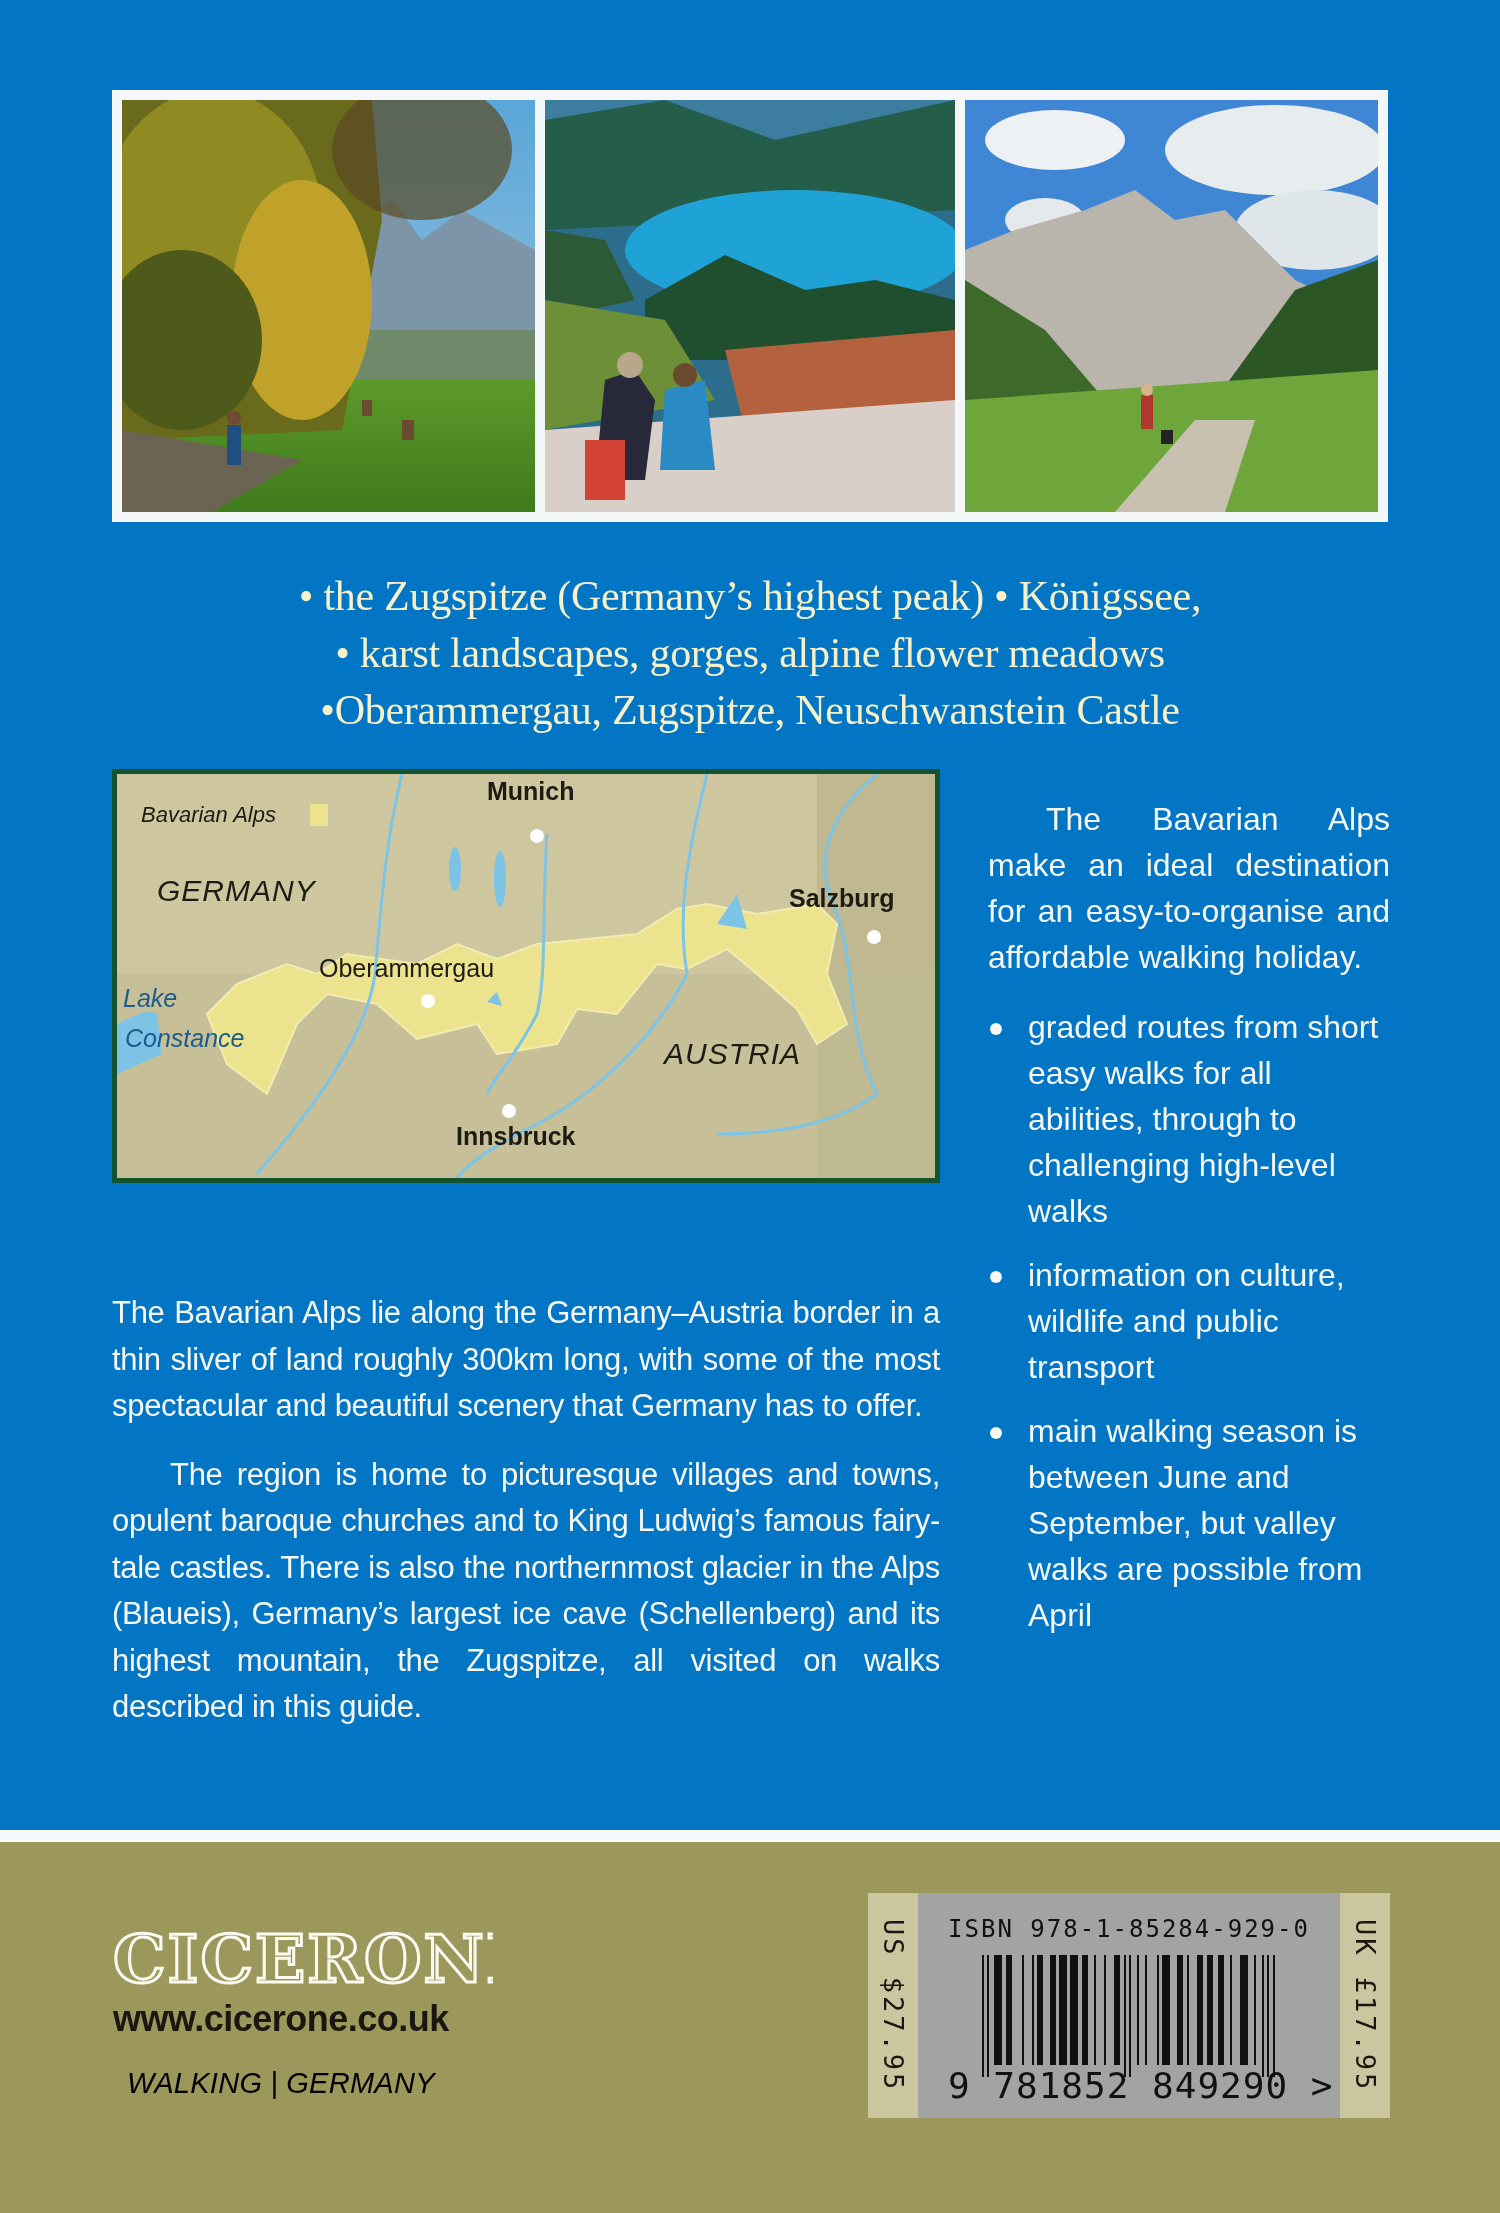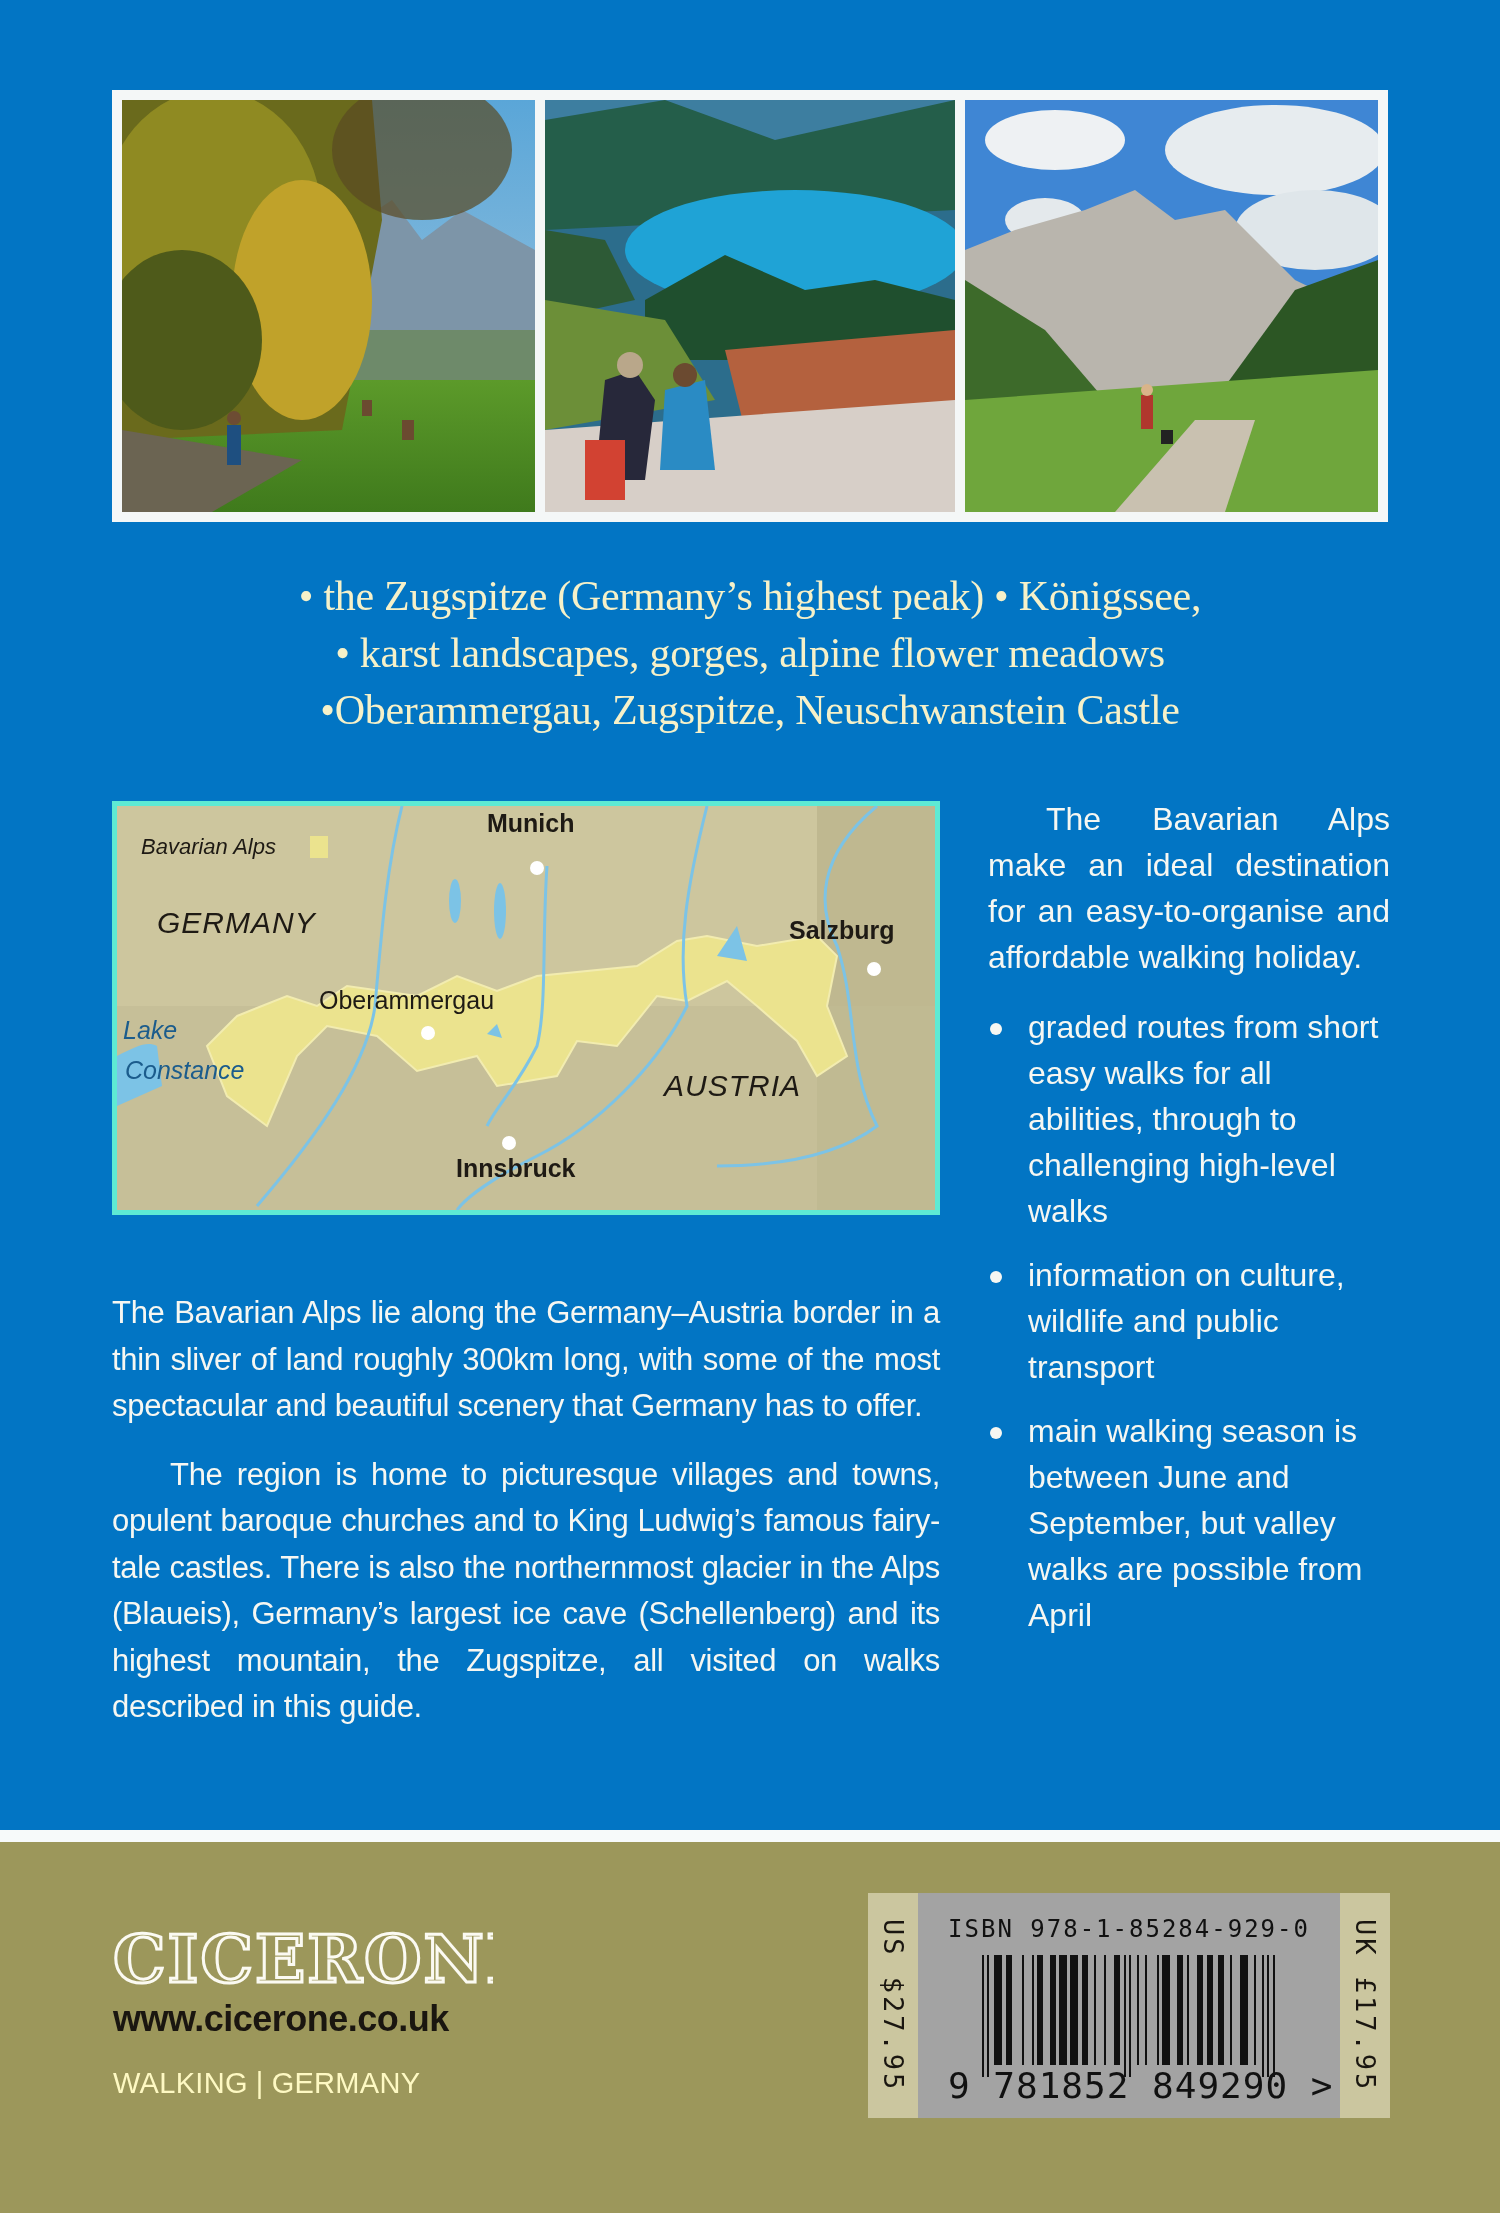--- a/index.html
+++ b/index.html
@@ -16,21 +16,21 @@
   .photo svg { width: 100%; height: 100%; display: block; }
   .photo-1 { left: 10px; width: 413px; }
   .photo-2 { left: 433px; width: 410px; }
   .photo-3 { left: 853px; width: 413px; }
 
   
   .highlights { position: absolute; left: 100px; top: 568px; width: 1300px; text-align: center; color: #f6f1c9; font-family: "Liberation Sans", sans-serif; font-size: 42px; line-height: 57px; letter-spacing: -0.3px; }
   .highlights div { white-space: nowrap; font-family: Liberation Serif, serif; }
 
   
-  .map-frame { position: absolute; left: 112px; top: 801px; width: 828px; height: 414px; background: #5eead4; }
+  .map-frame { position: absolute; left: 112px; top: 769px; width: 828px; height: 414px; background: #14532d; }
   .map-inner { position: absolute; left: 5px; top: 5px; width: 818px; height: 404px; background: #cdc69e; overflow: hidden; }
   .map-inner svg { position: absolute; left: 0; top: 0; width: 818px; height: 404px; }
   .map-label { position: absolute; color: #1e1a14; white-space: nowrap; }
   .map-legend-label { left: 24px; top: 28px; font-style: italic; font-size: 22px; }
   .map-legend-swatch { position: absolute; left: 193px; top: 30px; width: 18px; height: 22px; background: #ebe38e; }
   .map-city { font-weight: bold; font-size: 25px; }
   .map-country { font-style: italic; font-size: 30px; letter-spacing: 1px; }
   .map-town { font-size: 25px; }
   .map-lake { color: #1b5c8c; font-style: italic; font-size: 25px; }
 
@@ -42,21 +42,21 @@
   .bullets li::before { content: ""; position: absolute; left: 2px; top: 19px; width: 12px; height: 12px; border-radius: 50%; background: #f6f7f2; }
 
   
   .body-text { position: absolute; left: 112px; top: 1268px; width: 828px; color: #f6f7f2; font-size: 31px; line-height: 46.5px; letter-spacing: -0.3px; }
   .body-text p { text-align: justify; text-align-last: left; margin-top: 22px; }
   .body-text p.indent { text-indent: 58px; }
 
   
   .logo { position: absolute; left: 113px; top: 1922px; width: 380px; height: 70px; }
   .website { position: absolute; left: 113px; top: 1998px; font-size: 36px; font-weight: bold; color: #1a1610; letter-spacing: -0.5px; }
-  .category { position: absolute; left: 113px; top: 2067px; font-size: 29px; color: #fef9c3; letter-spacing: 0.3px; }
+  .category { position: absolute; left: 127px; top: 2067px; font-size: 29px; color: #000000; letter-spacing: 0.3px; font-style: italic; }
   .category .sep { display: inline-block; margin: 0 8px; }
 
   .barcode-box { position: absolute; left: 868px; top: 1893px; width: 522px; height: 225px; background: #cbc69f; }
   .barcode-white { position: absolute; left: 50px; top: 0; width: 422px; height: 225px; background: #a3a3a3; }
   .price { position: absolute; top: 0; width: 50px; height: 225px; display: flex; align-items: center; justify-content: center; font-family: "DejaVu Sans Mono", monospace; font-size: 27px; color: #1a1610; white-space: nowrap; }
   .price span { display: inline-block; writing-mode: vertical-rl; letter-spacing: 3px; }
   .price-us { left: 0; }
   .price-us span { transform: rotate(0deg); writing-mode: vertical-rl; }
   .price-uk { right: 0; }
   .isbn-text { position: absolute; left: 0; top: 22px; width: 422px; text-align: center; font-family: "DejaVu Sans Mono", monospace; font-size: 24px; letter-spacing: 2px; color: #111; }

